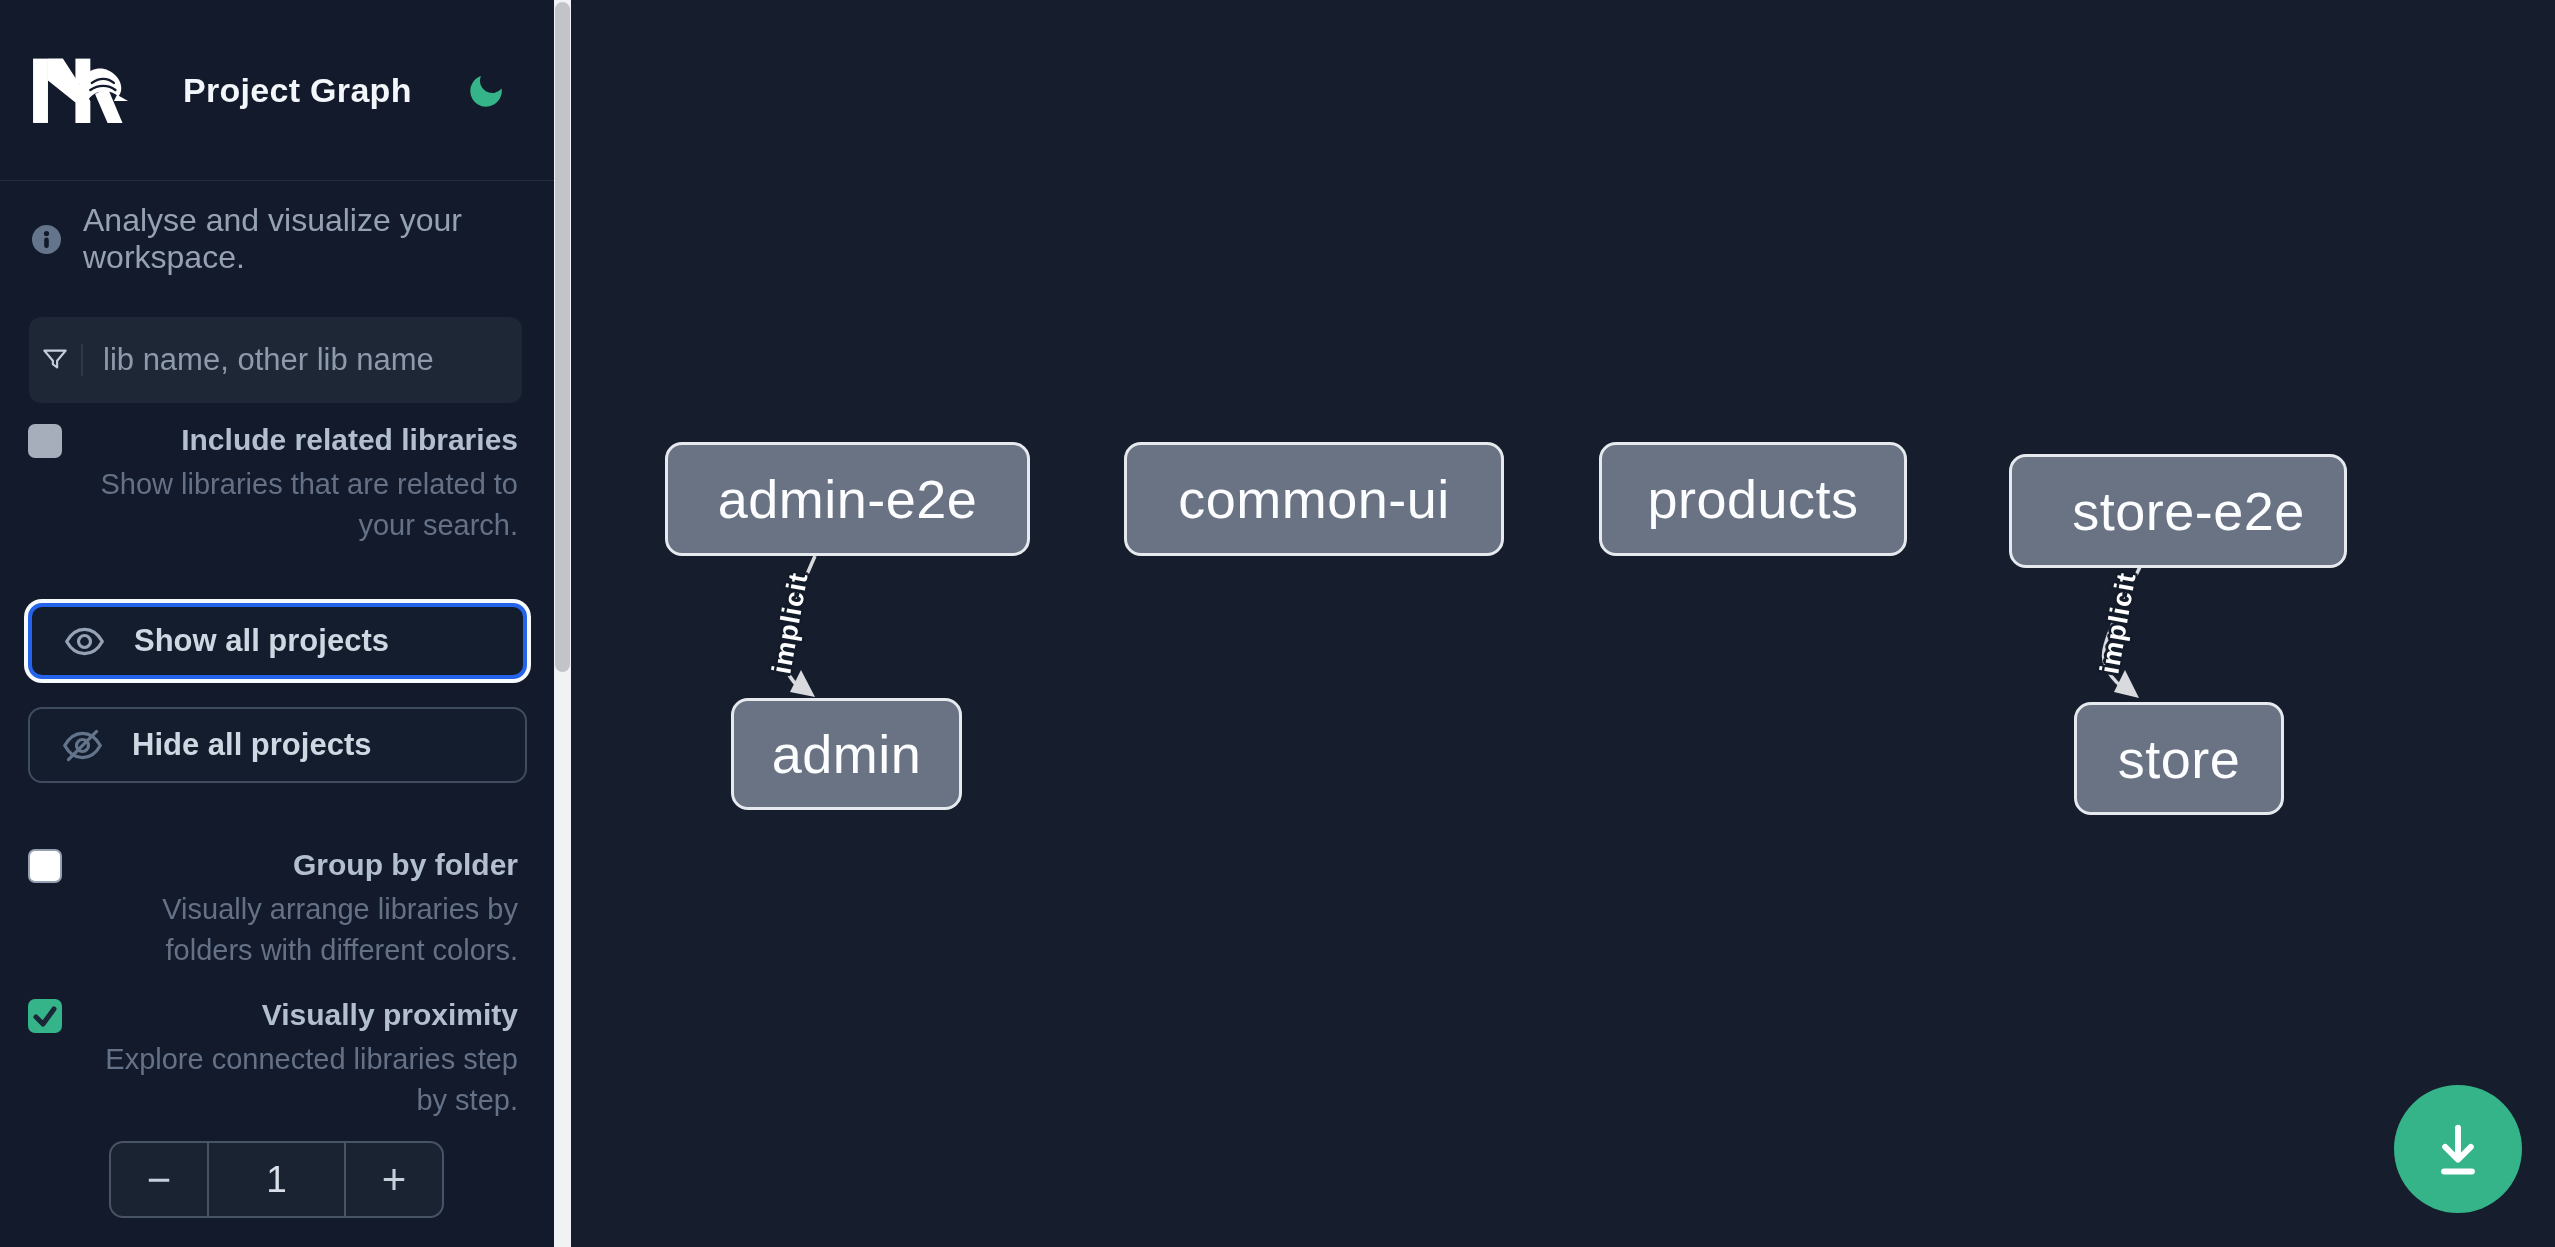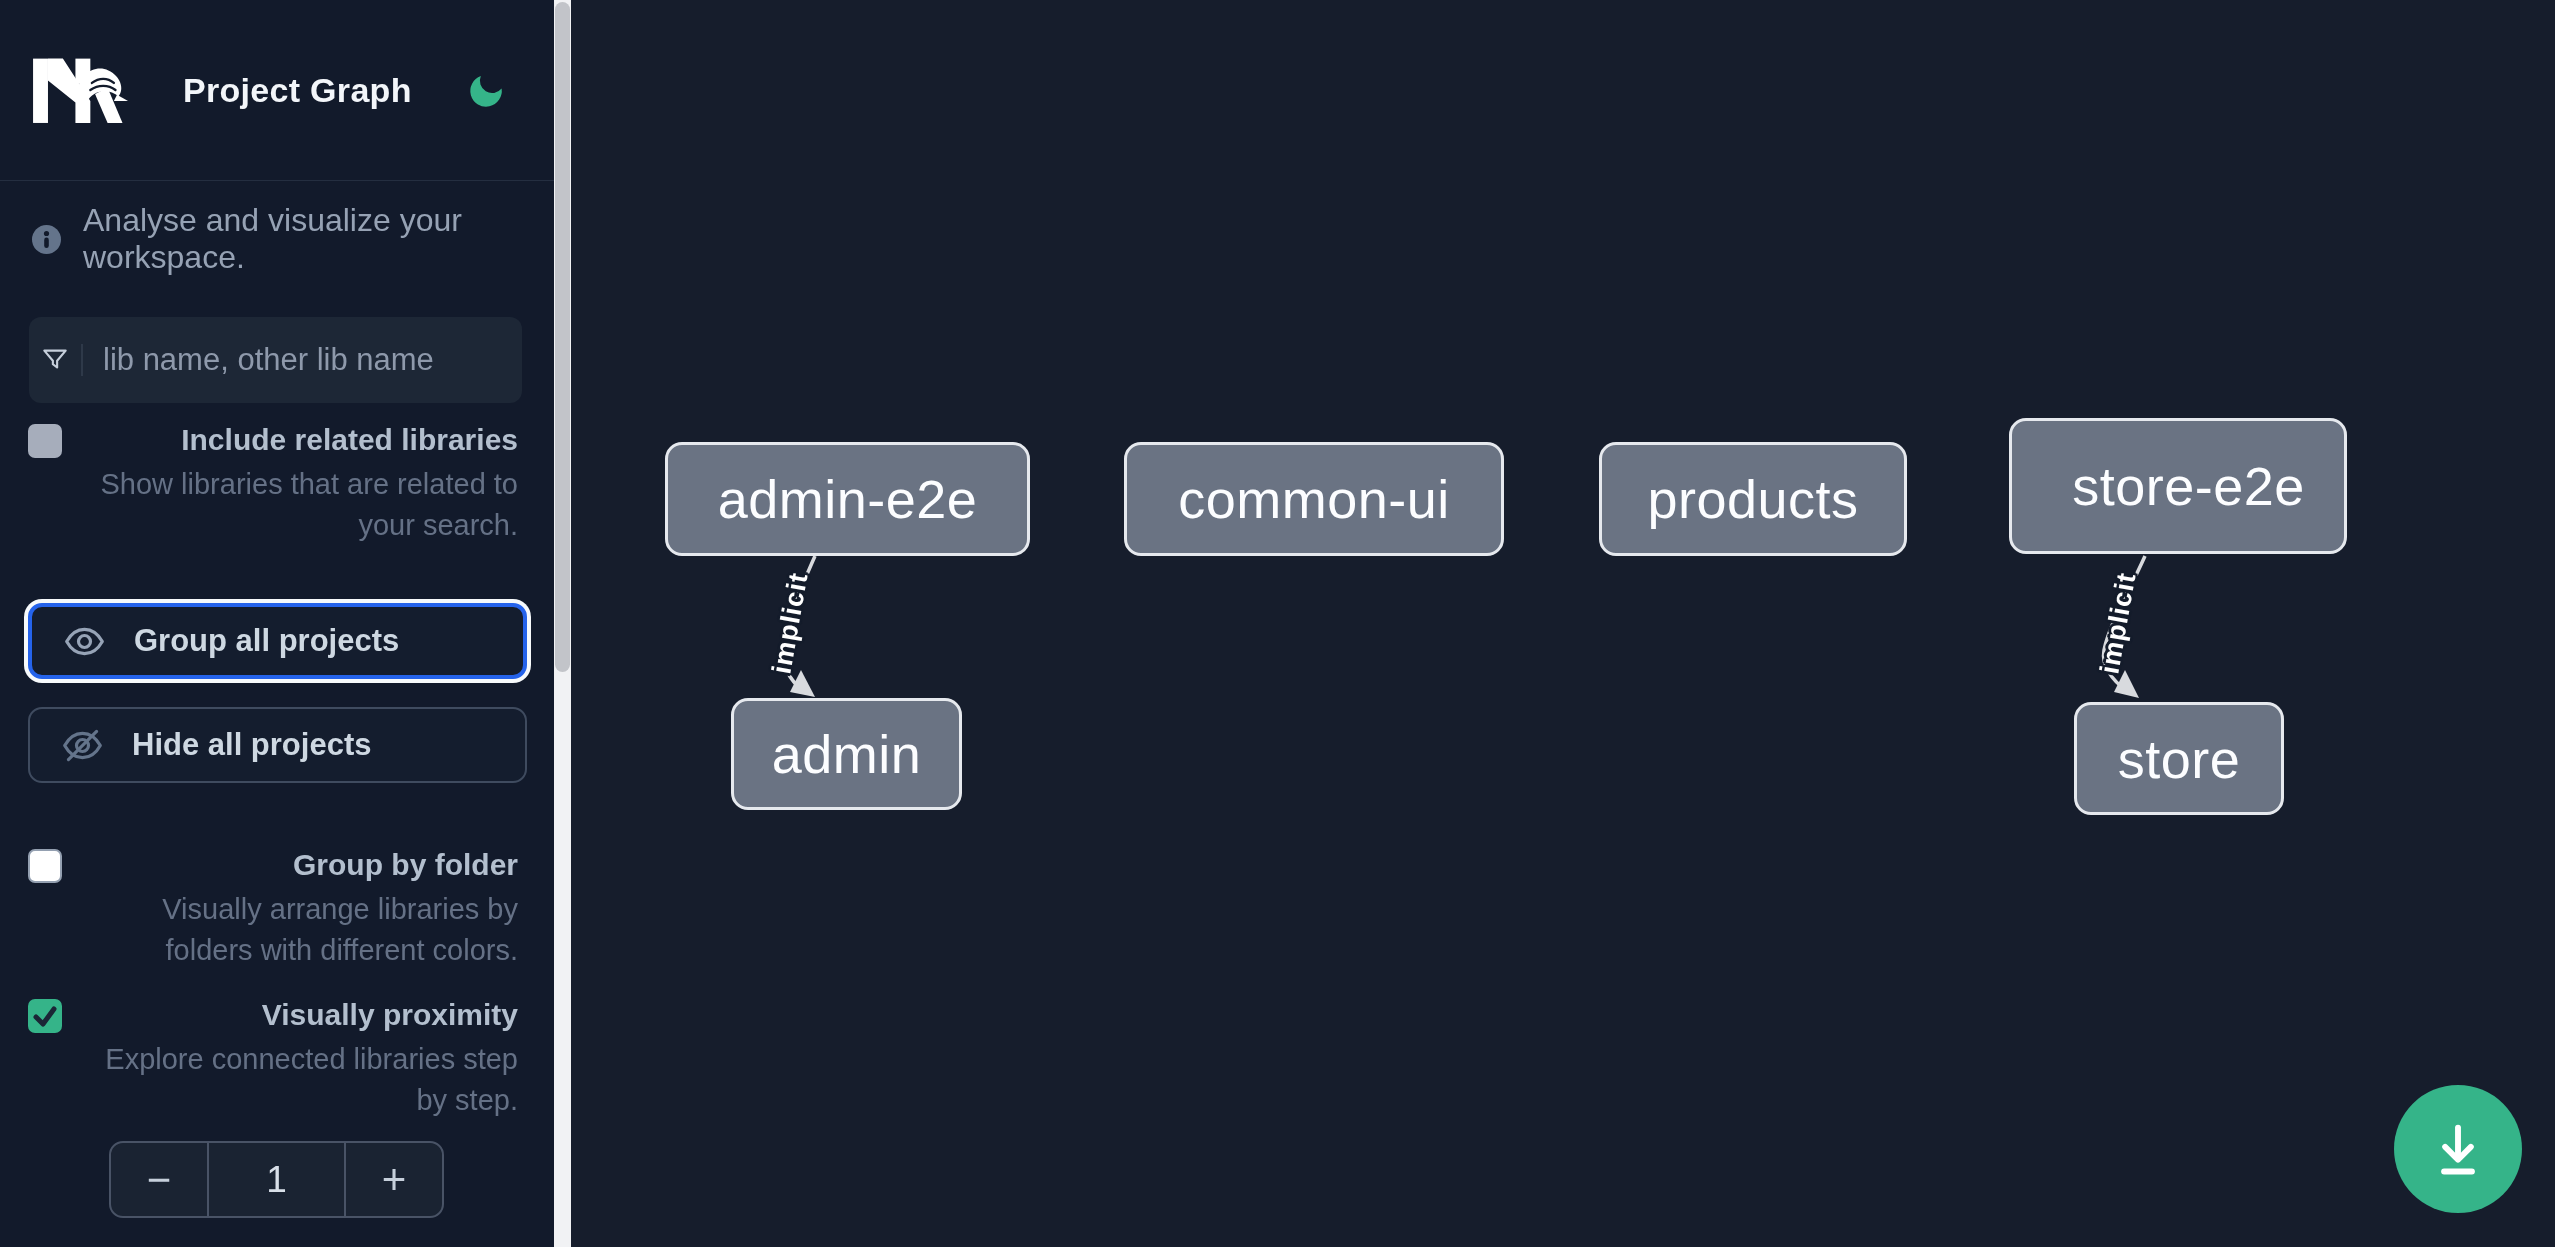--- a/index.html
+++ b/index.html
@@ -65,21 +65,21 @@
 
   
   .canvas { position:absolute; left:571px; top:0; right:0; bottom:0; }
 
   .node { position:absolute; background:#6a7383; border:3px solid #e6e9ee; border-radius:17px;
           display:flex; align-items:center; justify-content:center;
           font-size:54px; color:#fcfdff; letter-spacing:.5px; cursor:pointer; }
   #node-admin-e2e { left:665px;  top:442px; width:365px; height:114px; }
   #node-common-ui { left:1124px; top:442px; width:380px; height:114px; }
   #node-products  { left:1599px; top:442px; width:308px; height:114px; }
-  #node-store-e2e { left:2009px; top:418px; width:338px; height:136px;padding-left:21px; }
+  #node-store-e2e { left:2009px; top:454px; width:338px; height:114px;padding-left:21px; }
   #node-admin     { left:731px;  top:698px; width:231px; height:112px; }
   #node-store     { left:2074px; top:702px; width:210px; height:113px; }
 
   .edges-svg { position:absolute; left:0; top:0; width:2555px; height:1247px; pointer-events:none; }
   .edge-path { stroke:#d8dade; stroke-width:3.5; fill:none; }
   .edge-arrow { fill:#d8dade; }
 
   .edge-label { position:absolute; width:140px; height:40px; line-height:40px; text-align:center;
                 font-size:27px; font-weight:700; color:#ffffff; letter-spacing:1px;
                 transform:rotate(-80deg);
@@ -172,21 +172,21 @@
       <div class="toggle-label">Include related libraries</div>
       <div class="toggle-desc">Show libraries that are related to your search.</div>
     </div>
   </div>
 
   <div class="action-btn" id="btn-show">
     <svg viewBox="0 0 24 24" fill="none" stroke="#96a3b6" stroke-width="1.7" stroke-linejoin="round">
       <path d="M2.5 12 C 5 7.5 8.3 5.5 12 5.5 C 15.7 5.5 19 7.5 21.5 12 C 19 16.5 15.7 18.5 12 18.5 C 8.3 18.5 5 16.5 2.5 12 Z"></path>
       <circle cx="12" cy="12" r="3.2"></circle>
     </svg>
-    <span class="action-label">Group all projects</span>
+    <span class="action-label">Show all projects</span>
   </div>
 
   <div class="action-btn" id="btn-hide">
     <svg viewBox="0 0 24 24" fill="none" stroke="#64748b" stroke-width="1.7" stroke-linejoin="round" stroke-linecap="round">
       <path d="M2.5 12 C 5 7.5 8.3 5.5 12 5.5 C 15.7 5.5 19 7.5 21.5 12 C 19 16.5 15.7 18.5 12 18.5 C 8.3 18.5 5 16.5 2.5 12 Z"></path>
       <circle cx="12" cy="12" r="3.2"></circle>
       <path d="M4.5 19.5 L 19.5 4.5"></path>
     </svg>
     <span class="action-label">Hide all projects</span>
   </div>

